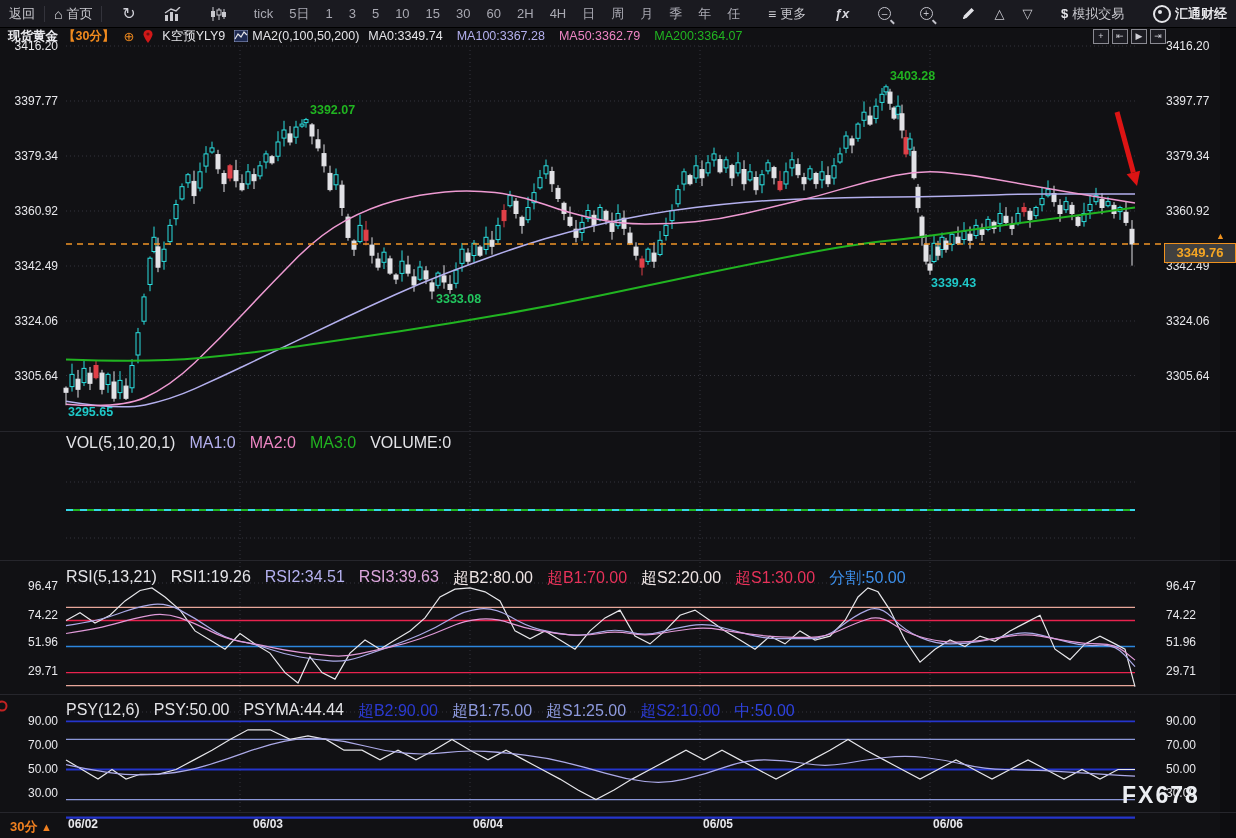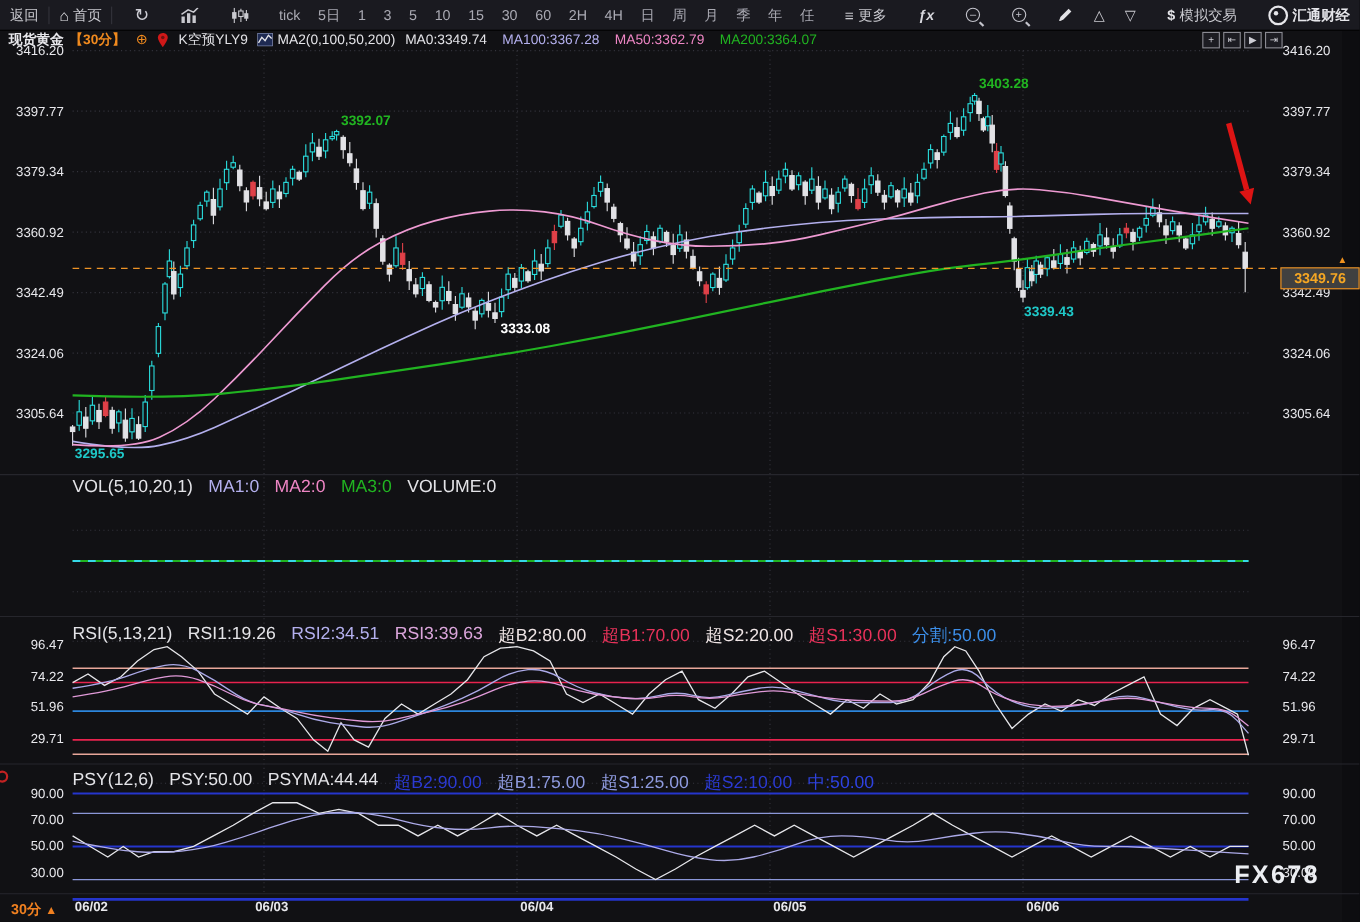--- a/index.html
+++ b/index.html
@@ -622,25 +622,25 @@
       <div class="axis-lab axis-left" style="left: 2px; top: 714px;">90.00</div>
       <div class="axis-lab " style="left: 1166px; top: 714px;">90.00</div>
       <div class="axis-lab axis-left" style="left: 2px; top: 738px;">70.00</div>
       <div class="axis-lab " style="left: 1166px; top: 738px;">70.00</div>
       <div class="axis-lab axis-left" style="left: 2px; top: 762px;">50.00</div>
       <div class="axis-lab " style="left: 1166px; top: 762px;">50.00</div>
       <div class="axis-lab axis-left" style="left: 2px; top: 786px;">30.00</div>
       <div class="axis-lab " style="left: 1166px; top: 786px;">30.00</div>
       <div class="axis-lab ann" style="left: 310px; top: 103px; color: rgb(33, 180, 33);">3392.07</div>
       <div class="axis-lab ann" style="left: 890px; top: 69px; color: rgb(33, 180, 33);">3403.28</div>
-      <div class="axis-lab ann" style="left: 455px; top: 292px; color: #ffffff;">3333.08</div>
+      <div class="axis-lab ann" style="left: 436px; top: 292px; color: #22c55e;">3333.08</div>
       <div class="axis-lab ann" style="left: 931px; top: 276px; color: rgb(31, 200, 200);">3339.43</div>
       <div class="axis-lab ann" style="left: 68px; top: 405px; color: rgb(31, 200, 200);">3295.65</div>
       <div class="xlab" style="left: 68px;">06/02</div>
-      <div class="xlab" style="left: 232px;">06/03</div>
+      <div class="xlab" style="left: 253px;">06/03</div>
       <div class="xlab" style="left: 473px; text-align: right;">06/04</div>
       <div class="xlab" style="left: 703px;">06/05</div>
       <div class="xlab" style="left: 933px;">06/06</div>
       <div class="panel-hd" style="left: 66px; top: 434px;">
         <span style="color: rgb(228, 228, 232);">VOL(5,10,20,1)</span>
         <span style="color: rgb(180, 176, 238);">MA1:0</span>
         <span style="color: rgb(238, 134, 196);">MA2:0</span>
         <span style="color: rgb(33, 180, 33);">MA3:0</span>
         <span style="color: rgb(228, 228, 232);">VOLUME:0</span>
       </div>

